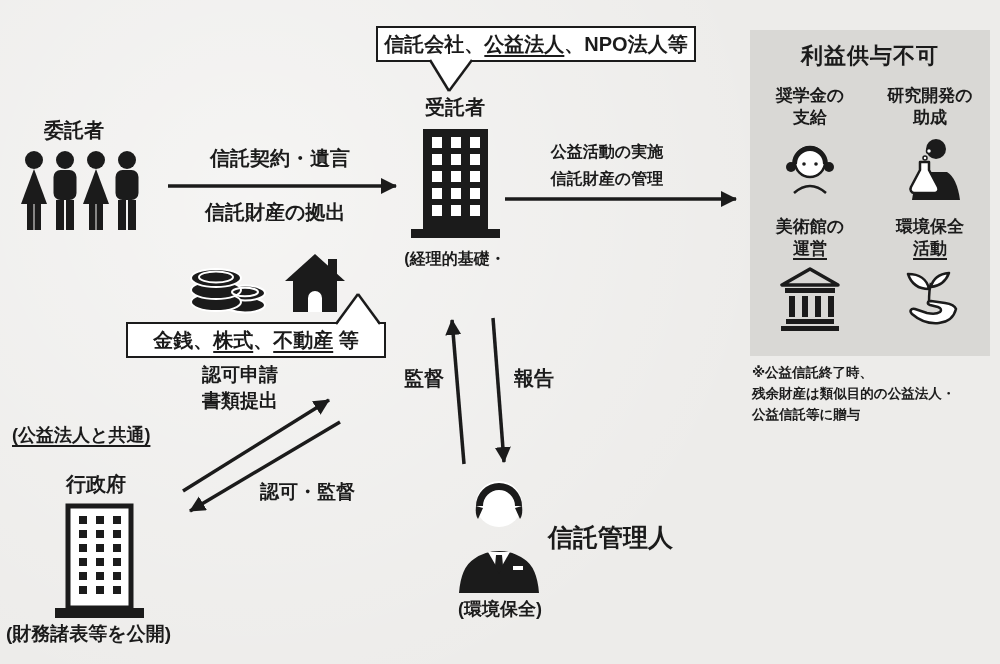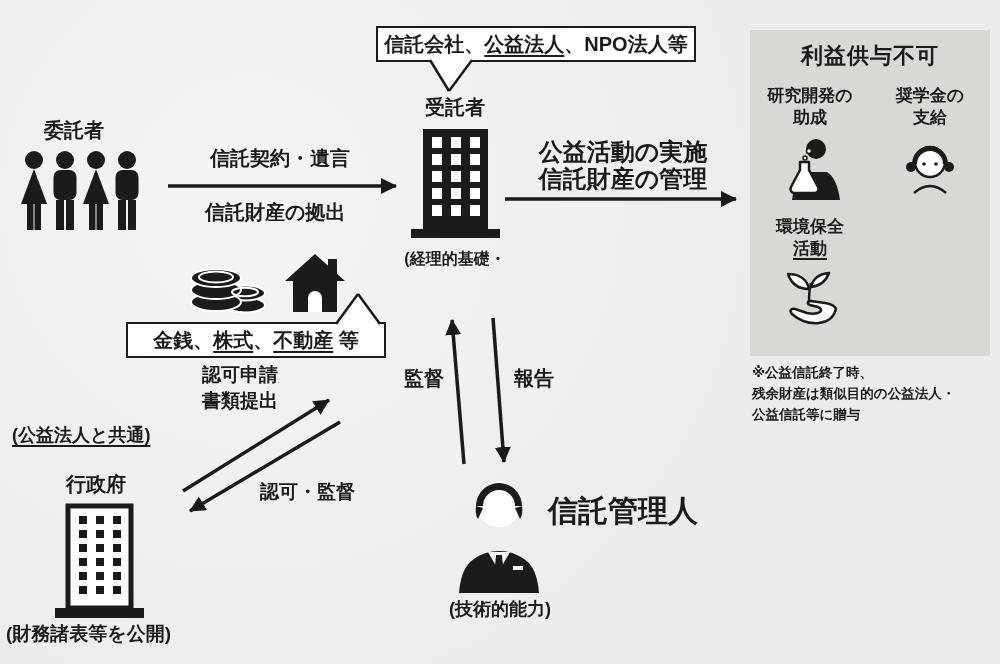--- a/index.html
+++ b/index.html
@@ -134,73 +134,91 @@
         <rect x="24" y="81" width="10" height="11"></rect>
           <rect x="43" y="81" width="10" height="11"></rect>
           <rect x="62" y="81" width="10" height="11"></rect>
       </g>
     </svg>
   </span>
   <div class="t center" style="left:385px;top:248px;width:140px;font-size:16px;line-height:21px;">
     <div>(経理的基礎・</div>
   </div>
 
-  <div class="t center" style="left:518px;top:138px;width:210px;font-size:24px;line-height:27px;">
+  <div class="t center" style="left:502px;top:138px;width:210px;font-size:16px;line-height:27px;">
     <div>公益活動の実施</div>
     <div>信託財産の管理</div>
   </div>
 
   <div class="t" style="left:404px;top:366px;font-size:20px;">監督</div>
   <div class="t" style="left:514px;top:366px;font-size:20px;">報告</div>
 
   <span class="icon" style="left:452px;top:468px;">
     <svg width="95" height="125" viewBox="0 0 95 125">
       <circle cx="47" cy="36" r="23" fill="#fff"></circle>
       <path d="M24,38 a23,23 0 0 1 46,0 l-7,0 a16,16 0 0 0 -32,0 z" fill="currentColor"></path>
       <path d="M24,38 q-1,9 2,13 l5,-11 z" fill="currentColor"></path>
       <path d="M70,38 q1,9 -2,13 l-5,-11 z" fill="currentColor"></path>
       <path d="M7,125 q2,-26 15,-34 q11,-8 25,-8 t25,8 q13,8 15,34 z" fill="currentColor"></path>
       <polygon points="36,84 58,84 47,103" fill="#fff"></polygon>
       <polygon points="44,87 50,87 51,98 47,107 43,98" fill="currentColor"></polygon>
       <rect x="61" y="98" width="10" height="4" fill="#fff"></rect>
     </svg>
   </span>
-  <div class="t" style="left:548px;top:492px;font-size:30px;">信託管理人</div>
-  <div class="t center" style="left:440px;top:598px;width:120px;font-size:18px;">(技術的能力)</div>
+  <div class="t" style="left:548px;top:522px;font-size:25px;">信託管理人</div>
+  <div class="t center" style="left:440px;top:598px;width:120px;font-size:18px;">(環境保全)</div>
 
   <div class="panel">
     <div class="panel-title">利益供与不可</div>
     <div class="panel-grid">
+      <div class="p-item">
+        <div>奨学金の</div>
+        <div>支給</div>
+        <span class="p-icon">
+          <svg width="56" height="60" viewBox="0 0 56 60">
+            <circle cx="28" cy="26" r="15" fill="#fff" stroke="currentColor" stroke-width="2.5"></circle>
+            <path d="M10,28 a18,18 0 0 1 36,0 l-5,0 a13,13 0 0 0 -26,0 z" fill="currentColor"></path>
+            <circle cx="9" cy="31" r="5" fill="currentColor"></circle>
+              <circle cx="47" cy="31" r="5" fill="currentColor"></circle>
+            <circle cx="22" cy="28" r="1.8" fill="currentColor"></circle>
+              <circle cx="34" cy="28" r="1.8" fill="currentColor"></circle>
+            <path d="M12,57 q16,-14 32,0" fill="none" stroke="currentColor" stroke-width="2.5"></path>
+          </svg>
+        </span>
+      </div>
       <div class="p-item">
         <div>研究開発の</div>
         <div>助成</div>
         <span class="p-icon">
           <svg width="64" height="64" viewBox="0 0 64 64">
             <g fill="currentColor">
                 <circle cx="38" cy="13" r="10"></circle>
                 <path d="M14,64 q3,-22 13,-28 l22,0 q10,6 13,28 z"></path>
               </g>
             <path d="M22,26 h9 v8 l9,17 a4,4 0 0 1 -3.5,6 h-20 a4,4 0 0 1 -3.5,-6 l9,-17 z" fill="#fff" stroke="currentColor" stroke-width="2.5" stroke-linejoin="round"></path>
             <circle cx="27" cy="22" r="2" fill="#fff" stroke="currentColor" stroke-width="1.5"></circle>
             <circle cx="31" cy="15" r="2.5" fill="#fff" stroke="currentColor" stroke-width="1.5"></circle>
           </svg>
         </span>
       </div>
-      <div class="p-item">
-        <div>奨学金の</div>
-        <div>支給</div>
+      <div class="p-item row2">
+        <div>美術館の</div>
+        <div class="u">運営</div>
         <span class="p-icon">
-          <svg width="56" height="60" viewBox="0 0 56 60">
-            <circle cx="28" cy="26" r="15" fill="#fff" stroke="currentColor" stroke-width="2.5"></circle>
-            <path d="M10,28 a18,18 0 0 1 36,0 l-5,0 a13,13 0 0 0 -26,0 z" fill="currentColor"></path>
-            <circle cx="9" cy="31" r="5" fill="currentColor"></circle>
-              <circle cx="47" cy="31" r="5" fill="currentColor"></circle>
-            <circle cx="22" cy="28" r="1.8" fill="currentColor"></circle>
-              <circle cx="34" cy="28" r="1.8" fill="currentColor"></circle>
-            <path d="M12,57 q16,-14 32,0" fill="none" stroke="currentColor" stroke-width="2.5"></path>
+          <svg width="62" height="64" viewBox="0 0 62 64">
+            <polygon points="31,2 3,18 59,18" fill="none" stroke="currentColor" stroke-width="3.5" stroke-linejoin="round"></polygon>
+            <g fill="currentColor">
+              <rect x="6" y="21" width="50" height="5"></rect>
+              <rect x="10" y="29" width="6" height="21"></rect>
+                <rect x="23" y="29" width="6" height="21"></rect>
+                <rect x="36" y="29" width="6" height="21"></rect>
+                <rect x="49" y="29" width="6" height="21"></rect>
+              <rect x="7" y="52" width="48" height="5"></rect>
+                <rect x="2" y="59" width="58" height="5"></rect>
+            </g>
           </svg>
         </span>
       </div>
       <div class="p-item row2">
         <div>環境保全</div>
         <div class="u">活動</div>
         <span class="p-icon">
           <svg width="64" height="64" viewBox="0 0 64 64">
             <path d="M31,36 C31,28 31,22 33,16" fill="none" stroke="currentColor" stroke-width="2.5"></path>
             <path d="M31,22 C20,22 13,16 10,7 C21,7 29,12 31,22 z" fill="#fff" stroke="currentColor" stroke-width="2.5" stroke-linejoin="round"></path>

